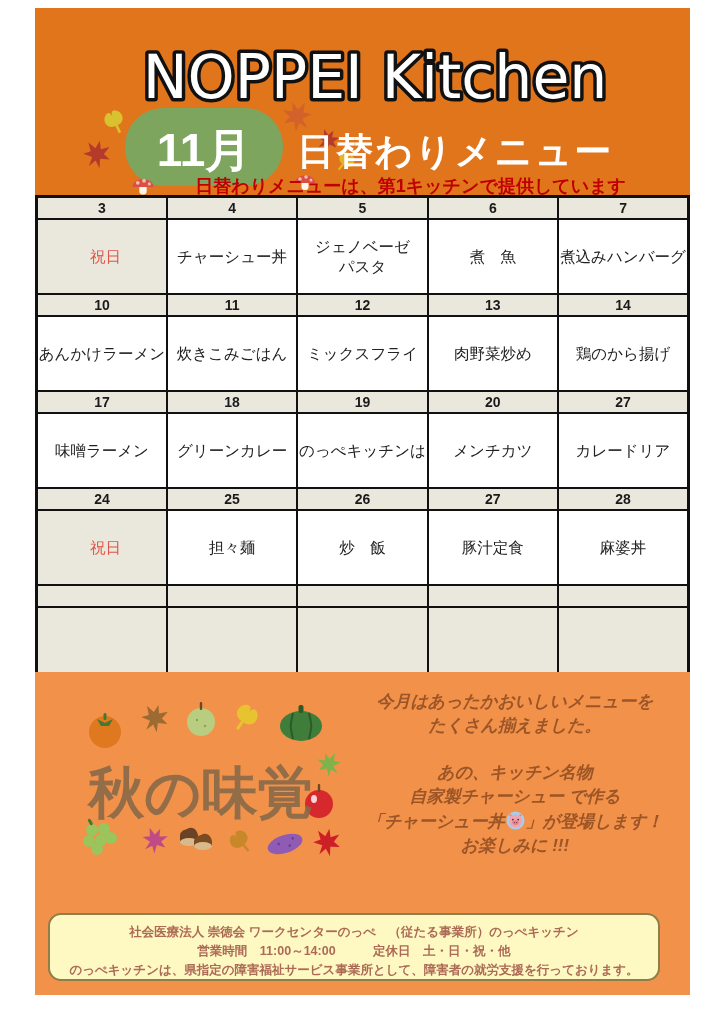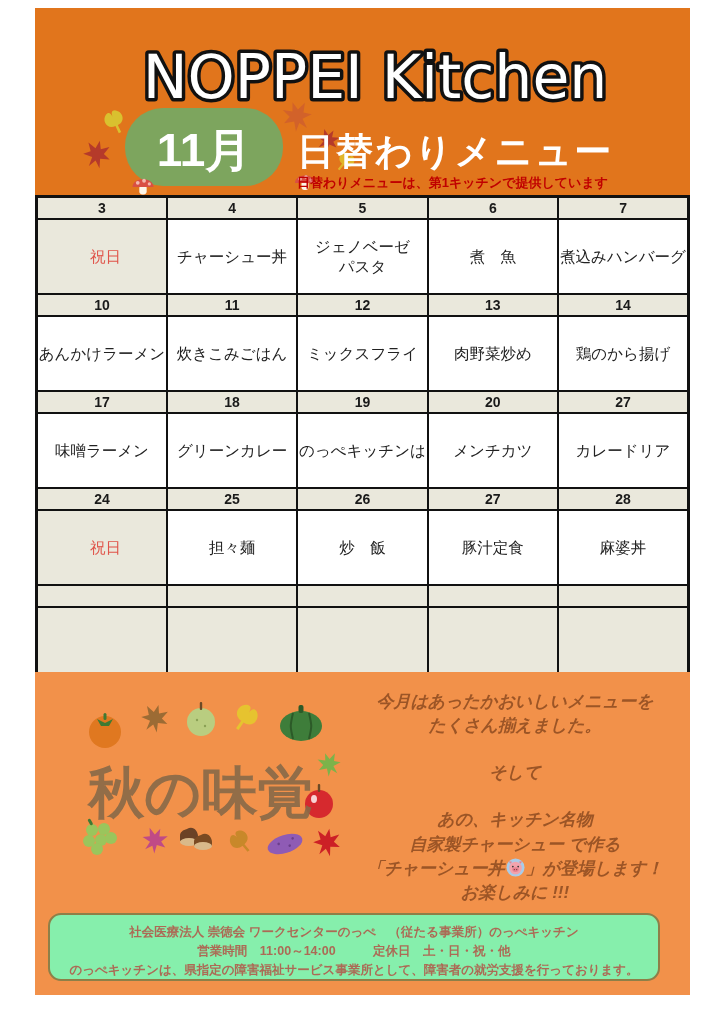--- a/index.html
+++ b/index.html
@@ -5,40 +5,40 @@
   html,body{margin:0;padding:0;background:#fff;}
   .page{position:relative;width:724px;height:1024px;background:#fff;overflow:hidden;
         font-family:"Liberation Sans","DejaVu Sans",sans-serif;}
 
   
   .header{position:absolute;left:35px;top:8px;width:655px;height:187px;background:#e1751c;}
   .title-svg{position:absolute;left:40px;top:28px;}
   .badge-svg{position:absolute;left:48px;top:92px;}
   .subtitle{position:absolute;left:262px;top:112px;width:400px;color:#fff;
             font-size:37px;font-weight:bold;letter-spacing:2px;margin-top:7px;}
-  .note{position:absolute;right:82px;top:166px;color:#c00000;font-size:13px;font-weight:bold;}
+  .note{position:absolute;right:64px;top:166px;color:#c00000;font-size:18px;font-weight:bold;}
 
   
   .calendar{position:absolute;left:35px;top:195px;width:655px;border-collapse:collapse;
             table-layout:fixed;border:3px solid #111;}
   .calendar td{border:2px solid #111;text-align:center;vertical-align:middle;padding:0;}
   .date-row td{height:20px;background:#eae8dc;font-size:14px;font-weight:bold;color:#1a1a1a;}
   .menu-row td{height:73px;background:#fff;font-size:15.5px;color:#222;white-space:pre-line;line-height:1.25;}
   .menu-row td.holiday{background:#eae8dc;color:#e0544a;padding-left:7px;}
   .menu-row td.empty{background:#eae8dc;}
 
   
   .footer{position:absolute;left:35px;top:672px;width:655px;height:323px;background:#f2914a;}
   .art-svg{position:absolute;left:18px;top:18px;}
   .message{position:absolute;left:300px;top:18px;width:360px;text-align:center;
            color:#9c5526;font-size:17px;font-weight:bold;line-height:1.42;}
   .msg-p{margin:0 0 23px 0;font-style:italic;}
   .pig{vertical-align:-3px;margin:0 1px;}
   .info-box{position:absolute;left:13px;top:241px;width:608px;height:56px;
-            background:#86efac;border:2px solid #8e7f48;border-radius:13px;
+            background:#fef9c3;border:2px solid #8e7f48;border-radius:13px;
             color:#ac6a55;font-size:12.5px;font-weight:bold;text-align:center;
             padding-top:8px;line-height:1.5;}
 </style>
 </head>
 <body>
 
 <svg width="0" height="0" style="position:absolute" aria-hidden="true">
   <defs>
     <path id="maple" d="M0,-10 L2,-4 L8,-7 L5,-1 L10,2 L3,3 L4,10 L0,5 L-4,10 L-3,3 L-10,2 L-5,-1 L-8,-7 L-2,-4 Z"></path>
     <path id="ginkgo" d="M-1,9 L-1,3 C-8,3 -9,-5 -4,-8 C-1,-9.5 -0.2,-7 0,-4.5 C0.2,-7 1,-9.5 4,-8 C9,-5 8,3 1,3 L1,9 Z"></path>
@@ -206,21 +206,20 @@
         <circle cx="9" cy="-3" r="1.3" fill="#6b3e8c"></circle>
       </g>
       <use href="#maple" transform="translate(274,152) scale(1.35) rotate(10)" fill="#cc2026"></use>
     </svg>
 
     <div class="message">
       <div class="msg-p">
         <div>今月はあったかおいしいメニューを</div>
         <div>たくさん揃えました。</div>
       </div>
-      <div class="msg-p">そして</div>
       <div class="msg-p">
         <div>あの、キッチン名物</div>
         <div>自家製チャーシュー で作る</div>
         <div>
           <span>「チャーシュー丼</span><svg class="pig" width="19" height="19" viewBox="0 0 20 20">
               <circle cx="10" cy="10" r="9.5" fill="#a9cce9"></circle>
               <path d="M4.5,6 L3,3.5 L6.5,4 Z" fill="#e8808e"></path>
               <path d="M15.5,6 L17,3.5 L13.5,4 Z" fill="#e8808e"></path>
               <circle cx="10" cy="10.5" r="6.6" fill="#f2a3ad"></circle>
               <circle cx="7.2" cy="9" r="0.9" fill="#333"></circle>

